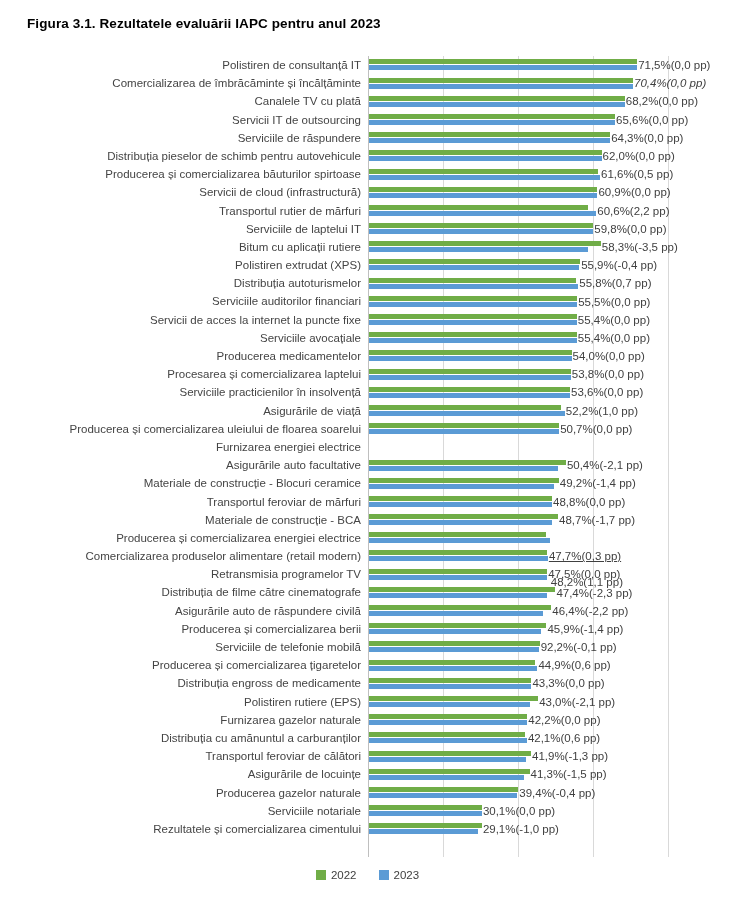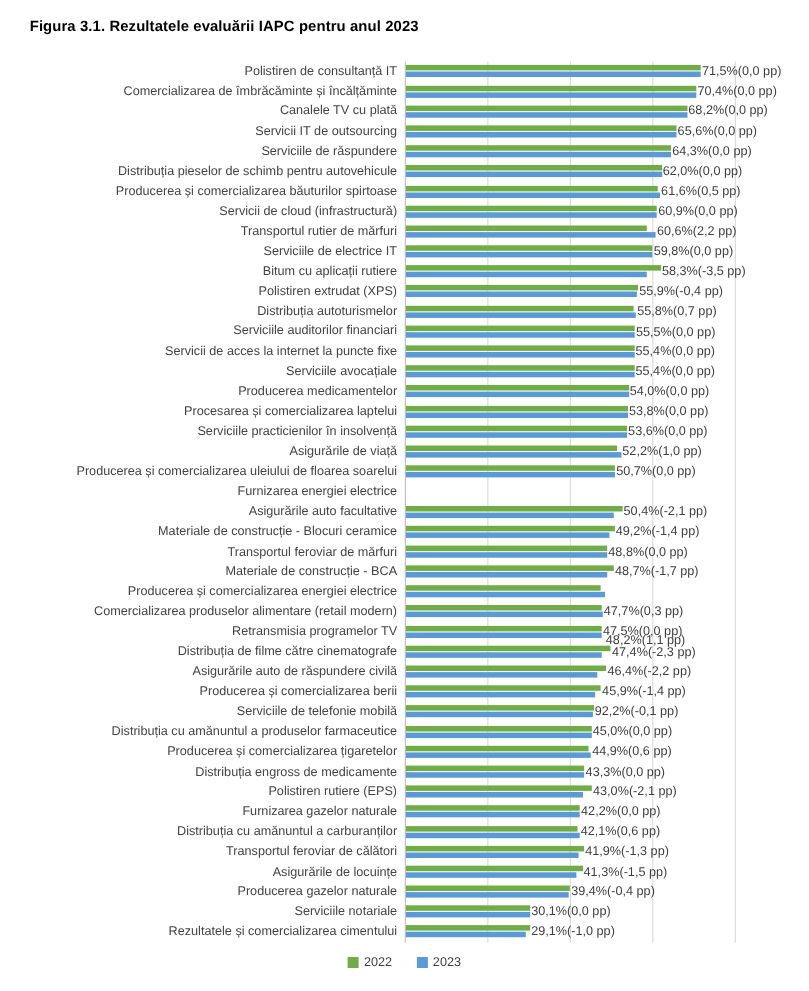--- a/index.html
+++ b/index.html
@@ -60,21 +60,21 @@
       <div class="bar bar-2023" style="width: 268.125px; background: rgb(91, 155, 213);"></div>
       <div class="value-label" style="left: 270.125px;">71,5%(0,0 pp)</div>
     </div>
   </div>
 
   <div class="row">
     <div class="cat-label">Comercializarea de îmbrăcăminte și încălțăminte</div>
     <div class="bars">
       <div class="bar bar-2022" style="width: 264px; background: rgb(112, 173, 71);"></div>
       <div class="bar bar-2023" style="width: 264px; background: rgb(91, 155, 213);"></div>
-      <div class="value-label" style="left: 266px;">70,4%(0,0 pp)</div>
+      <div class="value-label" style="left: 266px; font-style: italic;">70,4%(0,0 pp)</div>
     </div>
   </div>
 
   <div class="row">
     <div class="cat-label">Canalele TV cu plată</div>
     <div class="bars">
       <div class="bar bar-2022" style="width: 255.75px; background: rgb(112, 173, 71);"></div>
       <div class="bar bar-2023" style="width: 255.75px; background: rgb(91, 155, 213);"></div>
       <div class="value-label" style="left: 257.75px;">68,2%(0,0 pp)</div>
     </div>
@@ -128,21 +128,21 @@
   <div class="row">
     <div class="cat-label">Transportul rutier de mărfuri</div>
     <div class="bars">
       <div class="bar bar-2022" style="width: 219px; background: rgb(112, 173, 71);"></div>
       <div class="bar bar-2023" style="width: 227.25px; background: rgb(91, 155, 213);"></div>
       <div class="value-label" style="left: 229.25px;">60,6%(2,2 pp)</div>
     </div>
   </div>
 
   <div class="row">
-    <div class="cat-label">Serviciile de electrice IT</div>
+    <div class="cat-label">Serviciile de laptelui IT</div>
     <div class="bars">
       <div class="bar bar-2022" style="width: 224.25px; background: rgb(112, 173, 71);"></div>
       <div class="bar bar-2023" style="width: 224.25px; background: rgb(91, 155, 213);"></div>
       <div class="value-label" style="left: 226.25px;">59,8%(0,0 pp)</div>
     </div>
   </div>
 
   <div class="row">
     <div class="cat-label">Bitum cu aplicații rutiere</div>
     <div class="bars">
@@ -289,21 +289,21 @@
       <div class="bar bar-2023" style="width: 180.75px; background: rgb(91, 155, 213);"></div>
       <div class="value-label" style="left: 182.75px; margin-top: 44px;">48,2%(1,1 pp)</div>
     </div>
   </div>
 
   <div class="row">
     <div class="cat-label">Comercializarea produselor alimentare (retail modern)</div>
     <div class="bars">
       <div class="bar bar-2022" style="width: 177.75px; background: rgb(112, 173, 71);"></div>
       <div class="bar bar-2023" style="width: 178.875px; background: rgb(91, 155, 213);"></div>
-      <div class="value-label" style="left: 180.875px;">47,7%(0,3 pp)</div>
+      <div class="value-label" style="left: 180.875px; text-decoration: underline;">47,7%(0,3 pp)</div>
     </div>
   </div>
 
   <div class="row">
     <div class="cat-label">Retransmisia programelor TV</div>
     <div class="bars">
       <div class="bar bar-2022" style="width: 178.125px; background: rgb(112, 173, 71);"></div>
       <div class="bar bar-2023" style="width: 178.125px; background: rgb(91, 155, 213);"></div>
       <div class="value-label" style="left: 180.125px;">47,5%(0,0 pp)</div>
     </div>
@@ -338,28 +338,20 @@
 
   <div class="row">
     <div class="cat-label">Serviciile de telefonie mobilă</div>
     <div class="bars">
       <div class="bar bar-2022" style="width: 170.625px; background: rgb(112, 173, 71);"></div>
       <div class="bar bar-2023" style="width: 170.25px; background: rgb(91, 155, 213);"></div>
       <div class="value-label" style="left: 172.625px;">92,2%(-0,1 pp)</div>
     </div>
   </div>
 
-  <div class="row">
-    <div class="cat-label">Distribuția cu amănuntul a produselor farmaceutice</div>
-    <div class="bars">
-      <div class="bar bar-2022" style="width: 168.75px; background: rgb(112, 173, 71);"></div>
-      <div class="bar bar-2023" style="width: 168.75px; background: rgb(91, 155, 213);"></div>
-      <div class="value-label" style="left: 170.75px;">45,0%(0,0 pp)</div>
-    </div>
-  </div>
 
   <div class="row">
     <div class="cat-label">Producerea și comercializarea țigaretelor</div>
     <div class="bars">
       <div class="bar bar-2022" style="width: 166.125px; background: rgb(112, 173, 71);"></div>
       <div class="bar bar-2023" style="width: 168.375px; background: rgb(91, 155, 213);"></div>
       <div class="value-label" style="left: 170.375px;">44,9%(0,6 pp)</div>
     </div>
   </div>
 

